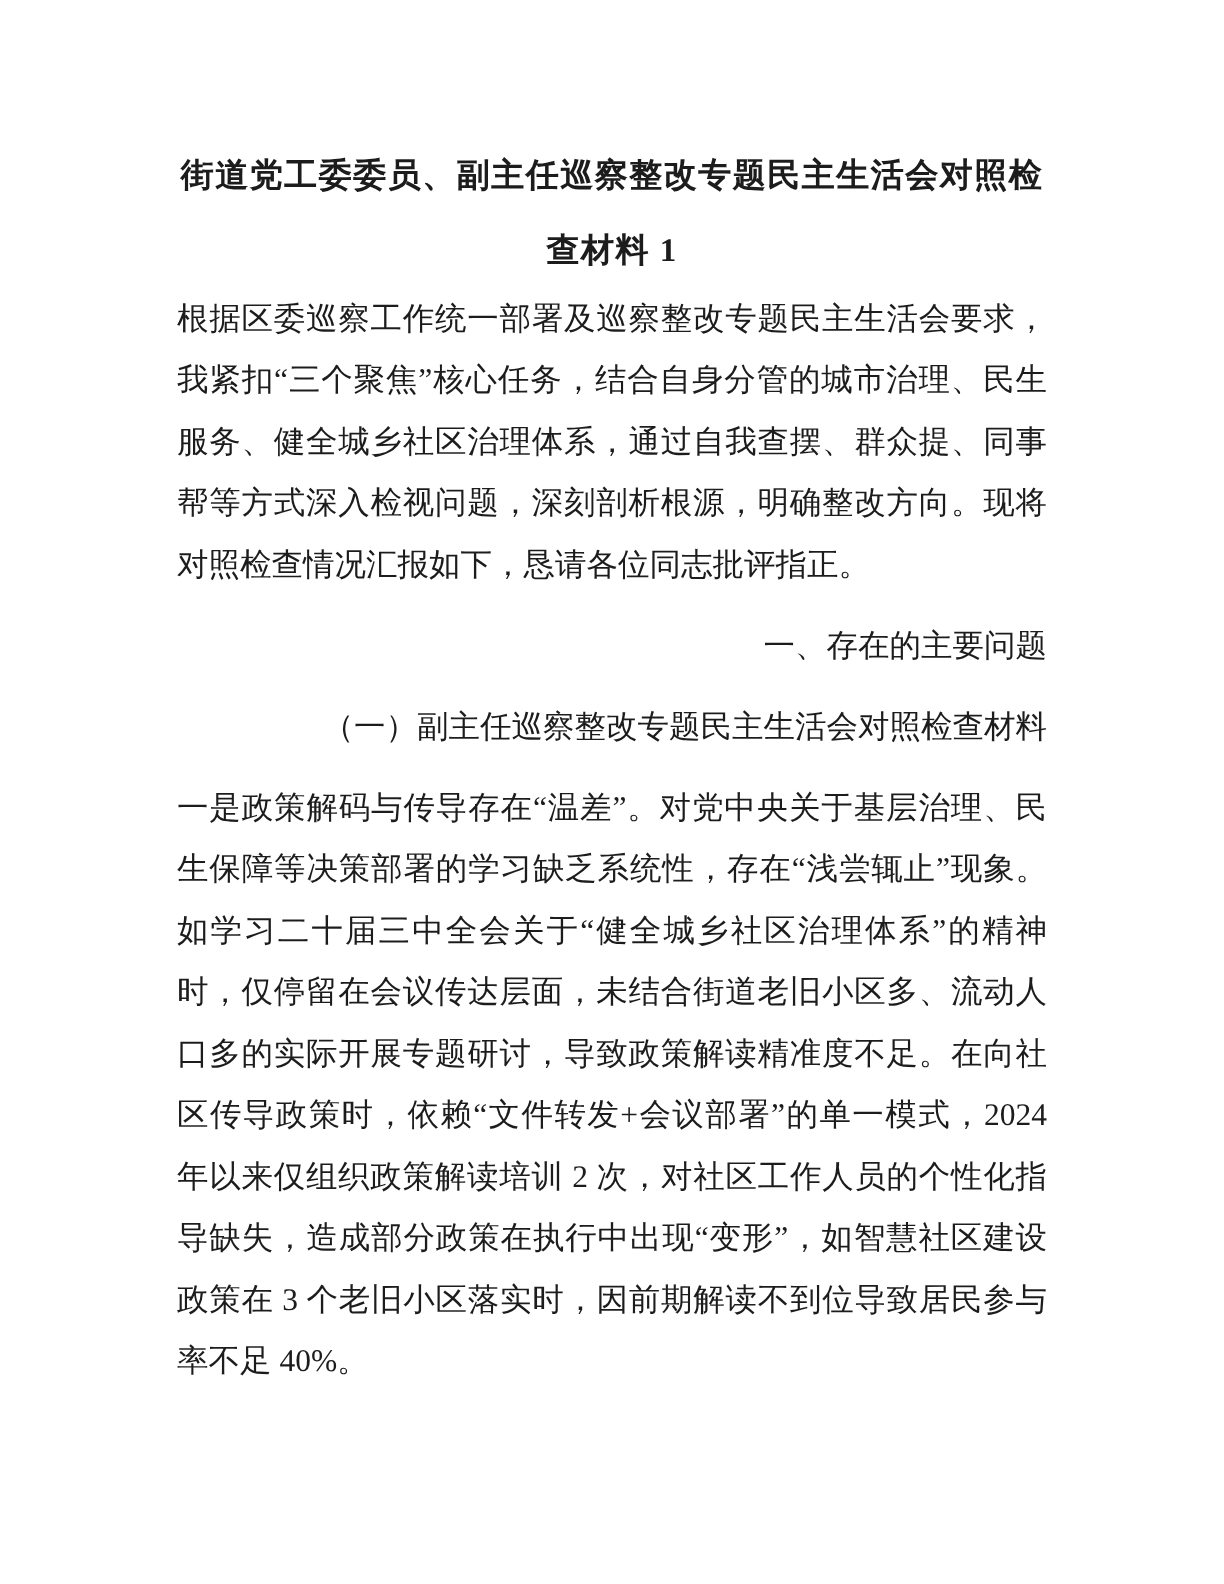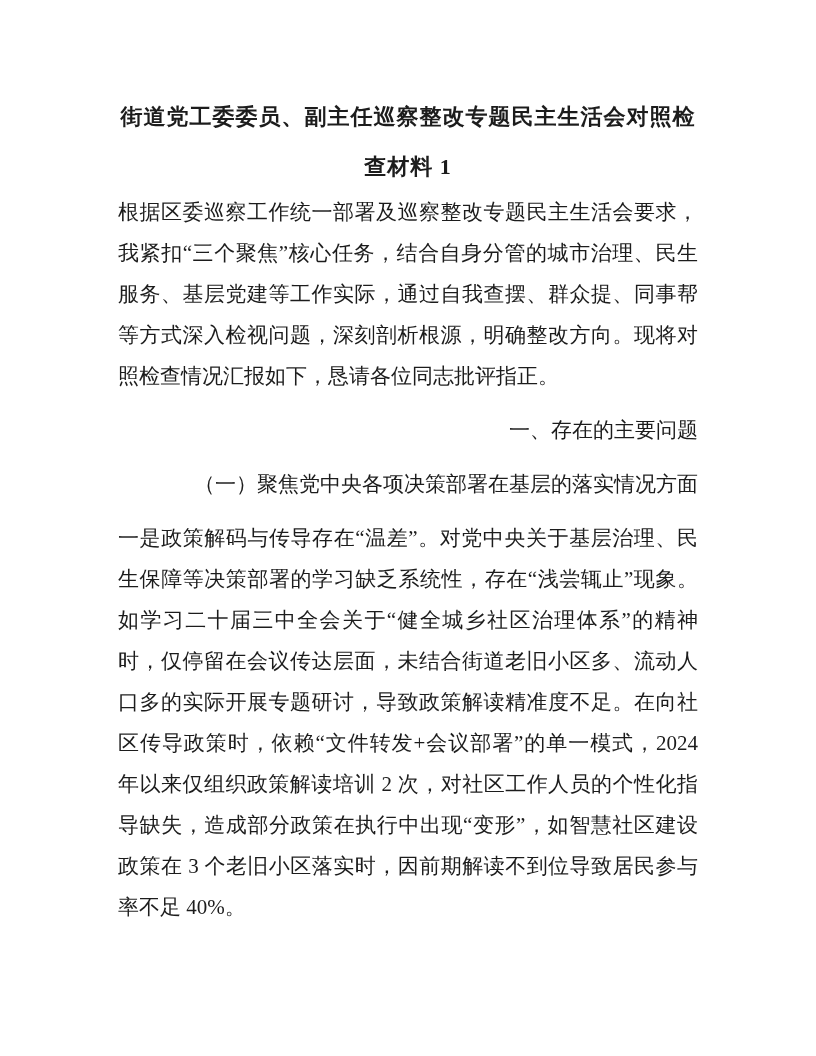--- a/index.html
+++ b/index.html
@@ -41,20 +41,20 @@
     text-align: right;
     margin: 0 0 13px 0;
   }
 </style>
 </head>
 <body>
 
 <div class="page">
   <h1 class="doc-title">街道党工委委员、副主任巡察整改专题民主生活会对照检查材料 1</h1>
 
-  <p class="para">根据区委巡察工作统一部署及巡察整改专题民主生活会要求，我紧扣“三个聚焦”核心任务，结合自身分管的城市治理、民生服务、基层党建等工作实际，通过自我查摆、群众提、同事帮等方式深入检视问题，深刻剖析根源，明确整改方向。现将对照检查情况汇报如下，恳请各位同志批评指正。</p>
+  <p class="para">根据区委巡察工作统一部署及巡察整改专题民主生活会要求，我紧扣“三个聚焦”核心任务，结合自身分管的城市治理、民生服务、健全城乡社区治理体系，通过自我查摆、群众提、同事帮等方式深入检视问题，深刻剖析根源，明确整改方向。现将对照检查情况汇报如下，恳请各位同志批评指正。</p>
 
   <p class="heading">一、存在的主要问题</p>
 
-  <p class="heading">（一）聚焦党中央各项决策部署在基层的落实情况方面</p>
+  <p class="heading">（一）副主任巡察整改专题民主生活会对照检查材料</p>
 
   <p class="para">一是政策解码与传导存在“温差”。对党中央关于基层治理、民生保障等决策部署的学习缺乏系统性，存在“浅尝辄止”现象。如学习二十届三中全会关于“健全城乡社区治理体系”的精神时，仅停留在会议传达层面，未结合街道老旧小区多、流动人口多的实际开展专题研讨，导致政策解读精准度不足。在向社区传导政策时，依赖“文件转发+会议部署”的单一模式，2024 年以来仅组织政策解读培训 2 次，对社区工作人员的个性化指导缺失，造成部分政策在执行中出现“变形”，如智慧社区建设政策在 3 个老旧小区落实时，因前期解读不到位导致居民参与率不足 40%。</p>
 </div>
 
 </body></html>

